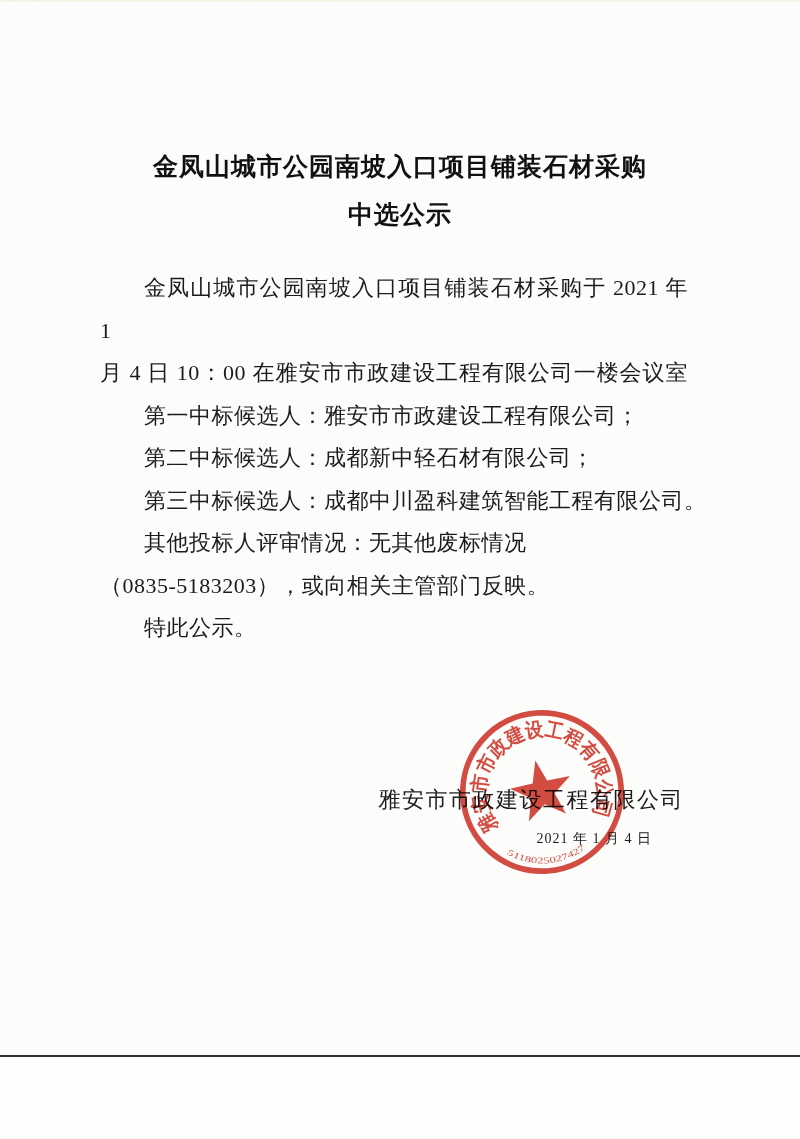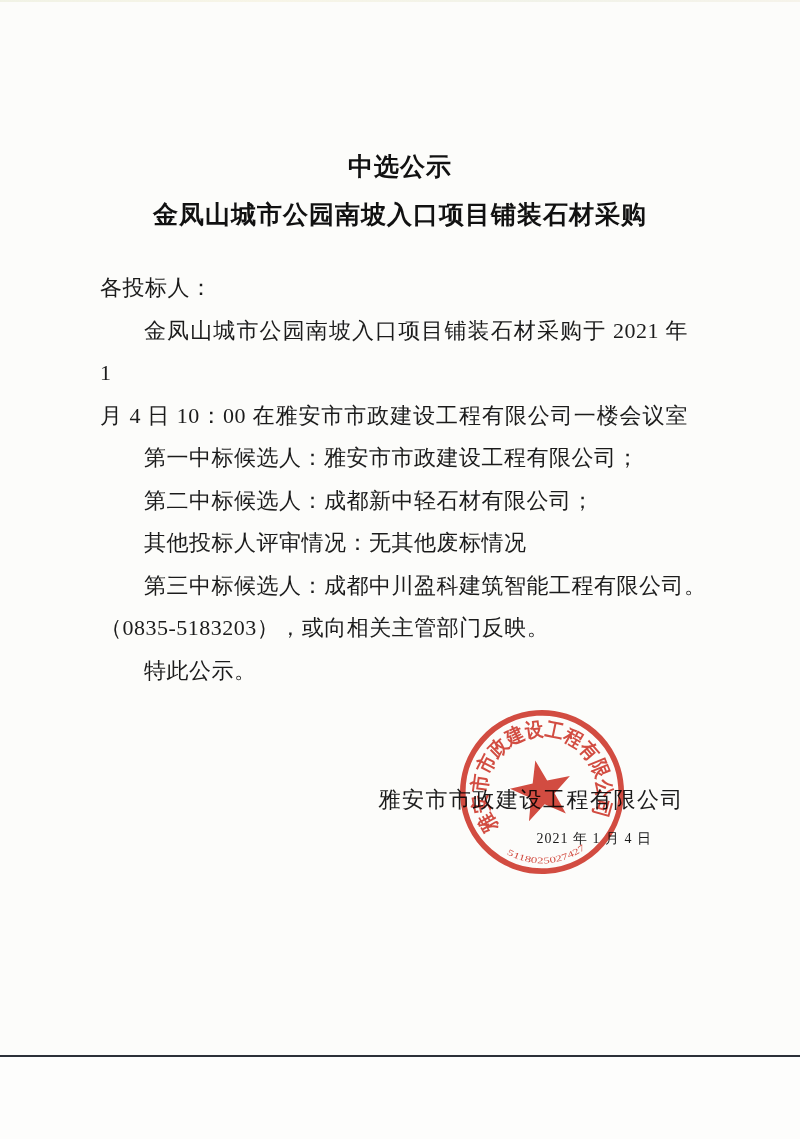--- a/index.html
+++ b/index.html
@@ -104,32 +104,31 @@
   }
 </style>
 </head>
 <body>
 
 <div class="page">
 
   <div class="scan-edge-top"></div>
 
   <div class="title-block">
+    <div>金凤山城市公园南坡入口项目铺装石材采购</div>
     <div>中选公示</div>
-    <div>金凤山城市公园南坡入口项目铺装石材采购</div>
   </div>
 
   <div class="body-block">
-    <div class="line">各投标人：</div>
     <div class="line indent justify">金凤山城市公园南坡入口项目铺装石材采购于 2021 年 1</div>
     <div class="line justify">月 4 日 10：00 在雅安市市政建设工程有限公司一楼会议室</div>
     <div class="line indent">第一中标候选人：雅安市市政建设工程有限公司；</div>
     <div class="line indent">第二中标候选人：成都新中轻石材有限公司；</div>
+    <div class="line indent">第三中标候选人：成都中川盈科建筑智能工程有限公司。</div>
     <div class="line indent">其他投标人评审情况：无其他废标情况</div>
-    <div class="line indent">第三中标候选人：成都中川盈科建筑智能工程有限公司。</div>
     <div class="line">（0835-5183203），或向相关主管部门反映。</div>
     <div class="line indent">特此公示。</div>
   </div>
 
   <div class="signature-company">雅安市市政建设工程有限公司</div>
   <div class="signature-date">2021 年 1 月 4 日</div>
 
   <svg class="seal" viewBox="0 0 200 200" xmlns="http://www.w3.org/2000/svg">
     <defs>
       <path id="sealTopArc" d="M 47.6 136.7 A 64 64 0 1 1 152.4 136.7" fill="none"></path>

